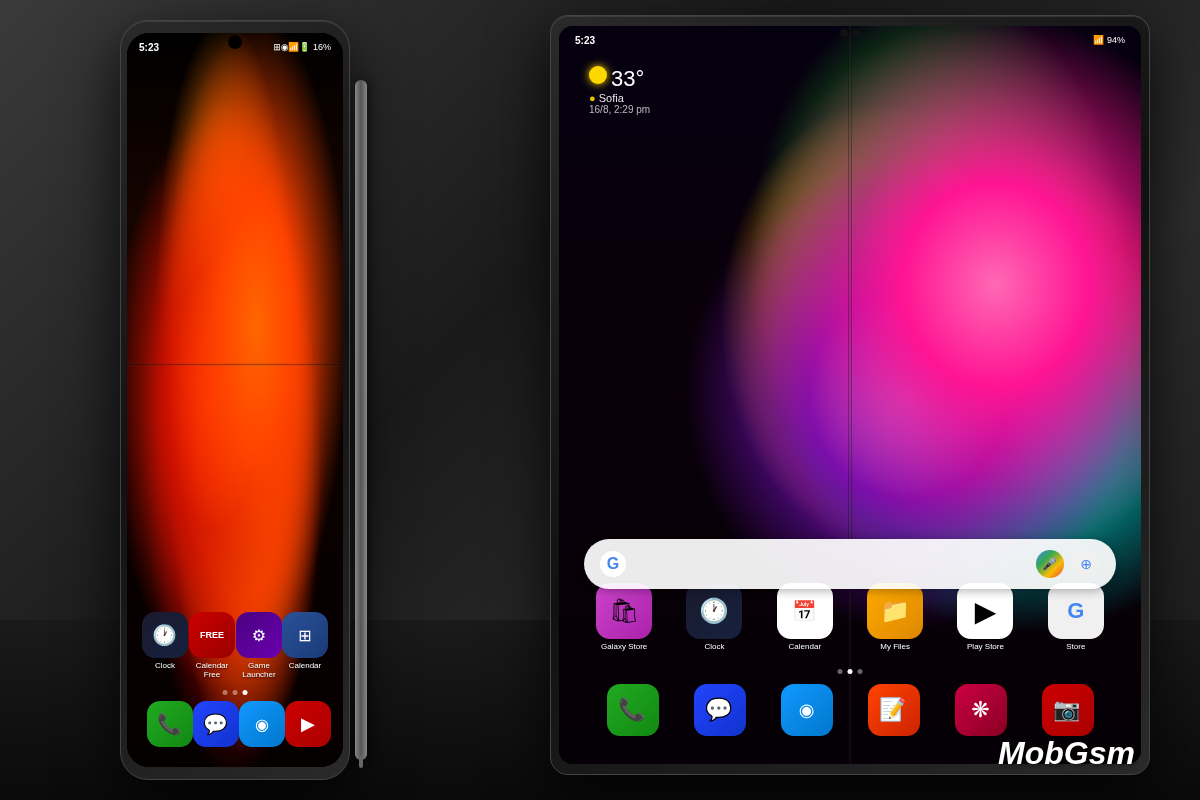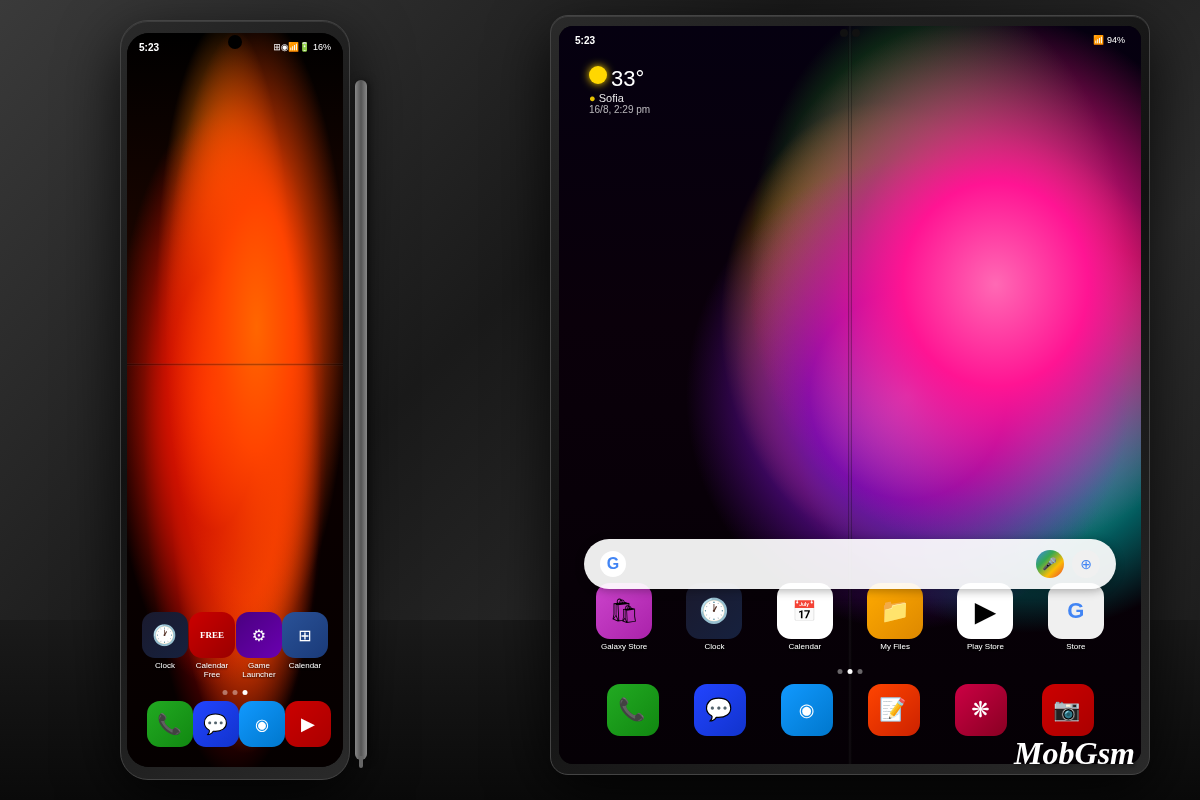--- a/index.html
+++ b/index.html
@@ -469,26 +469,25 @@
     .watermark {
       position: absolute;
       bottom: 28px;
       right: 65px;
       color: white;
       font-size: 32px;
       font-weight: 700;
       text-shadow: 2px 2px 4px rgba(0,0,0,0.5);
       z-index: 20;
       font-style: italic;
-      font-family: Liberation Serif, serif;
     }
 
     
     .icon-clock { background: linear-gradient(135deg, #1a1a2e, #16213e); }
-    .icon-samsung-free { background: linear-gradient(135deg, #cc0000, #990000); font-family: Liberation Serif, serif; }
+    .icon-samsung-free { background: linear-gradient(135deg, #cc0000, #990000); }
     .icon-game-launcher { background: linear-gradient(135deg, #4a0080, #6a00b0); }
     .icon-microsoft { background: linear-gradient(135deg, #2a5298, #1a3a78); }
     .icon-phone { background: linear-gradient(135deg, #22aa22, #118811); }
     .icon-messages { background: linear-gradient(135deg, #2244ff, #1133cc); }
     .icon-bixby { background: linear-gradient(135deg, #1199ff, #0077cc); }
     .icon-youtube { background: linear-gradient(135deg, #cc0000, #aa0000); }
     .icon-galaxy-store { background: linear-gradient(135deg, #cc44cc, #aa22aa); }
     .icon-calendar { background: linear-gradient(135deg, #22aa22, #118811); }
     .icon-myfiles { background: linear-gradient(135deg, #ffaa00, #dd8800); }
     .icon-playstore { background: linear-gradient(135deg, #f0f0f0, #e0e0e0); }

